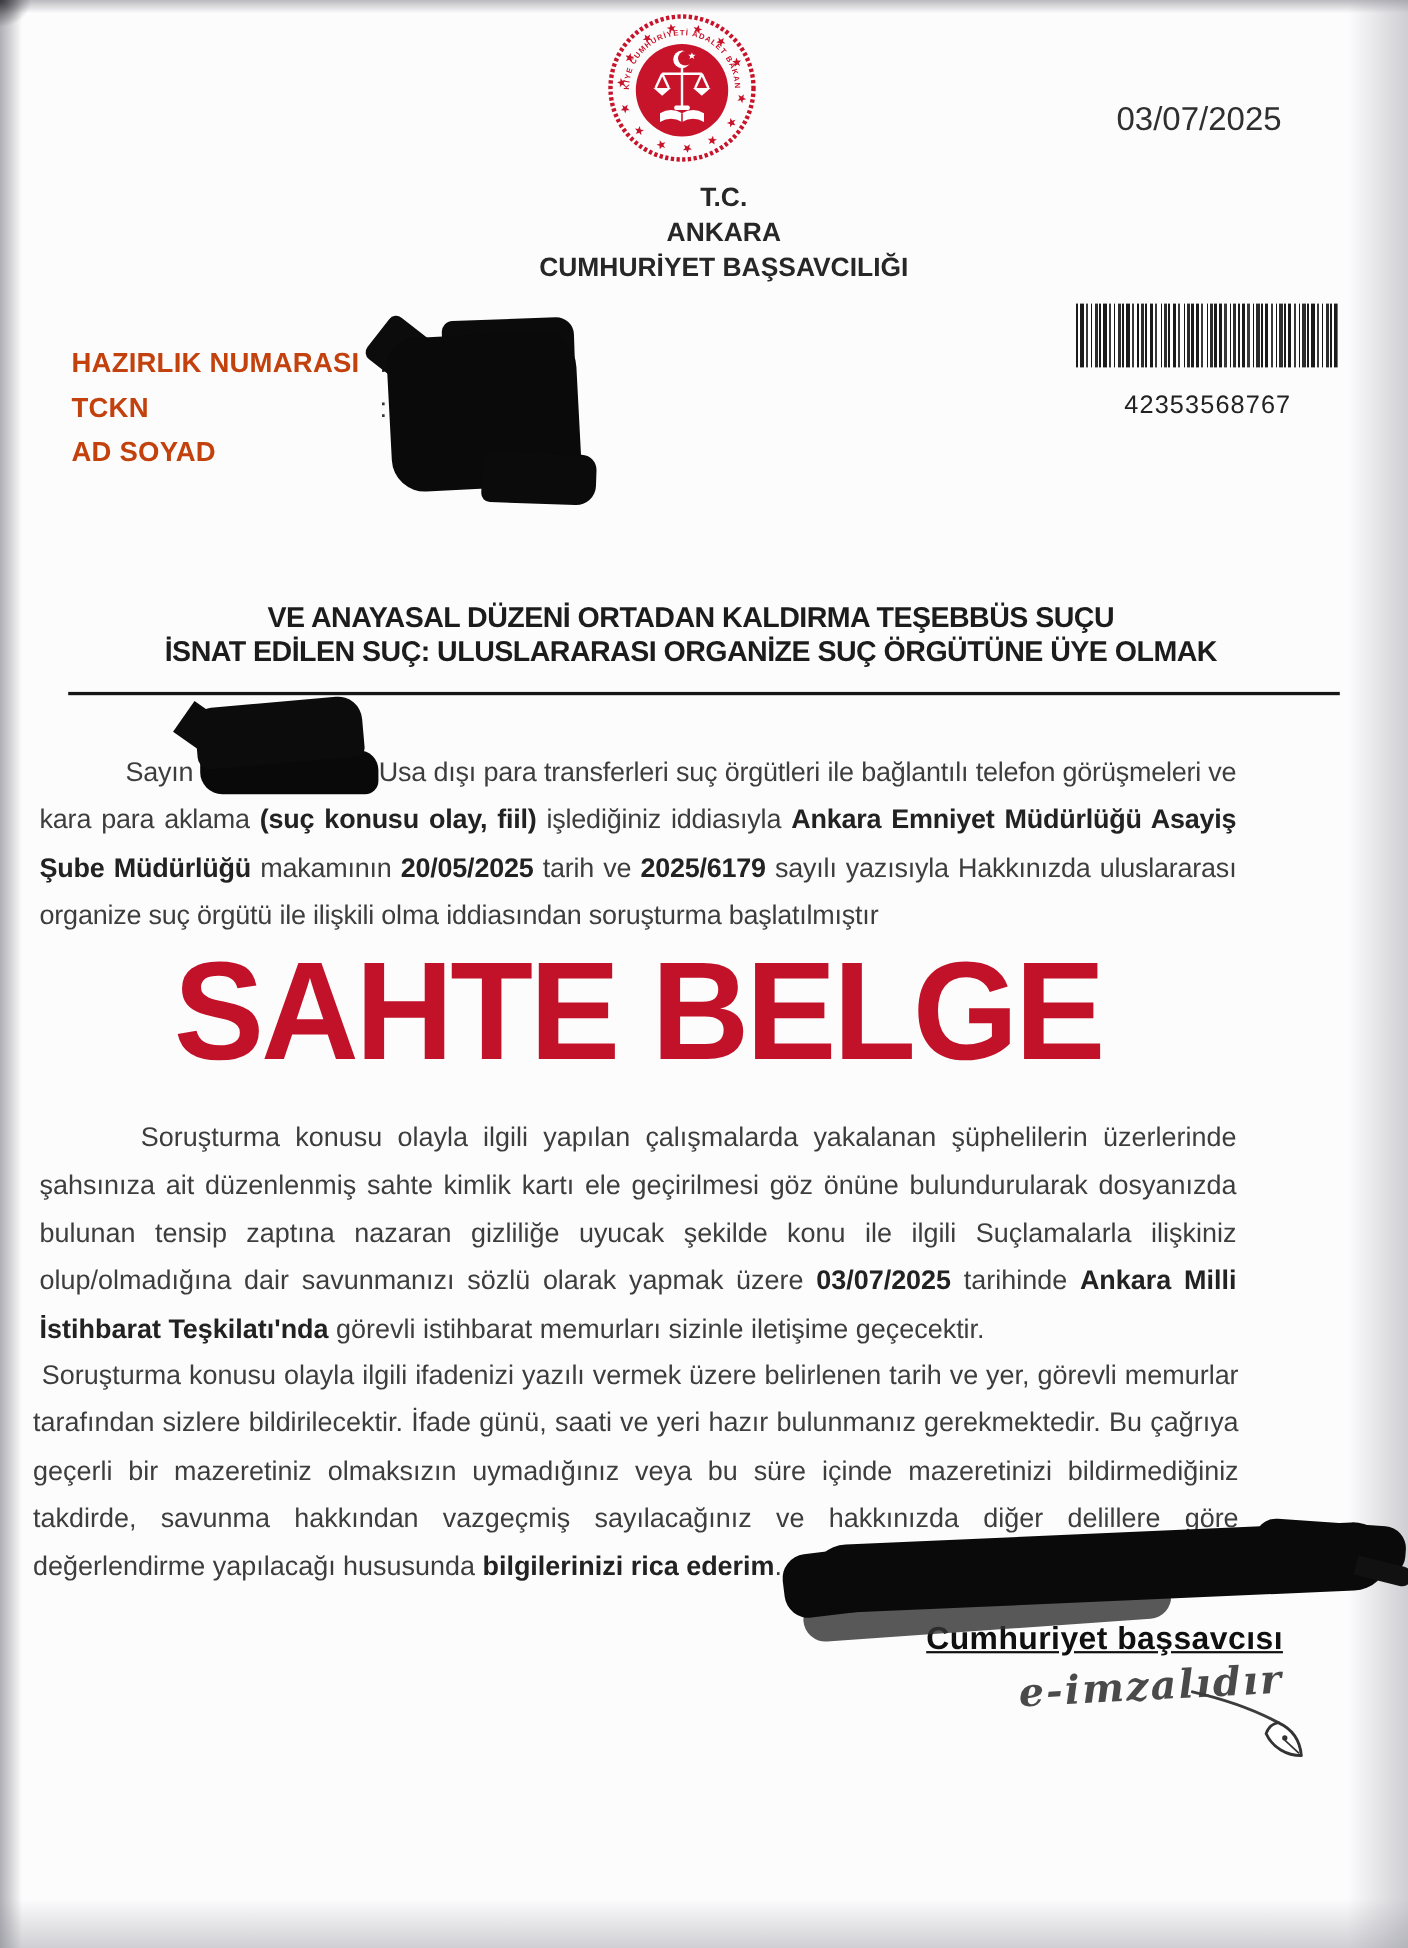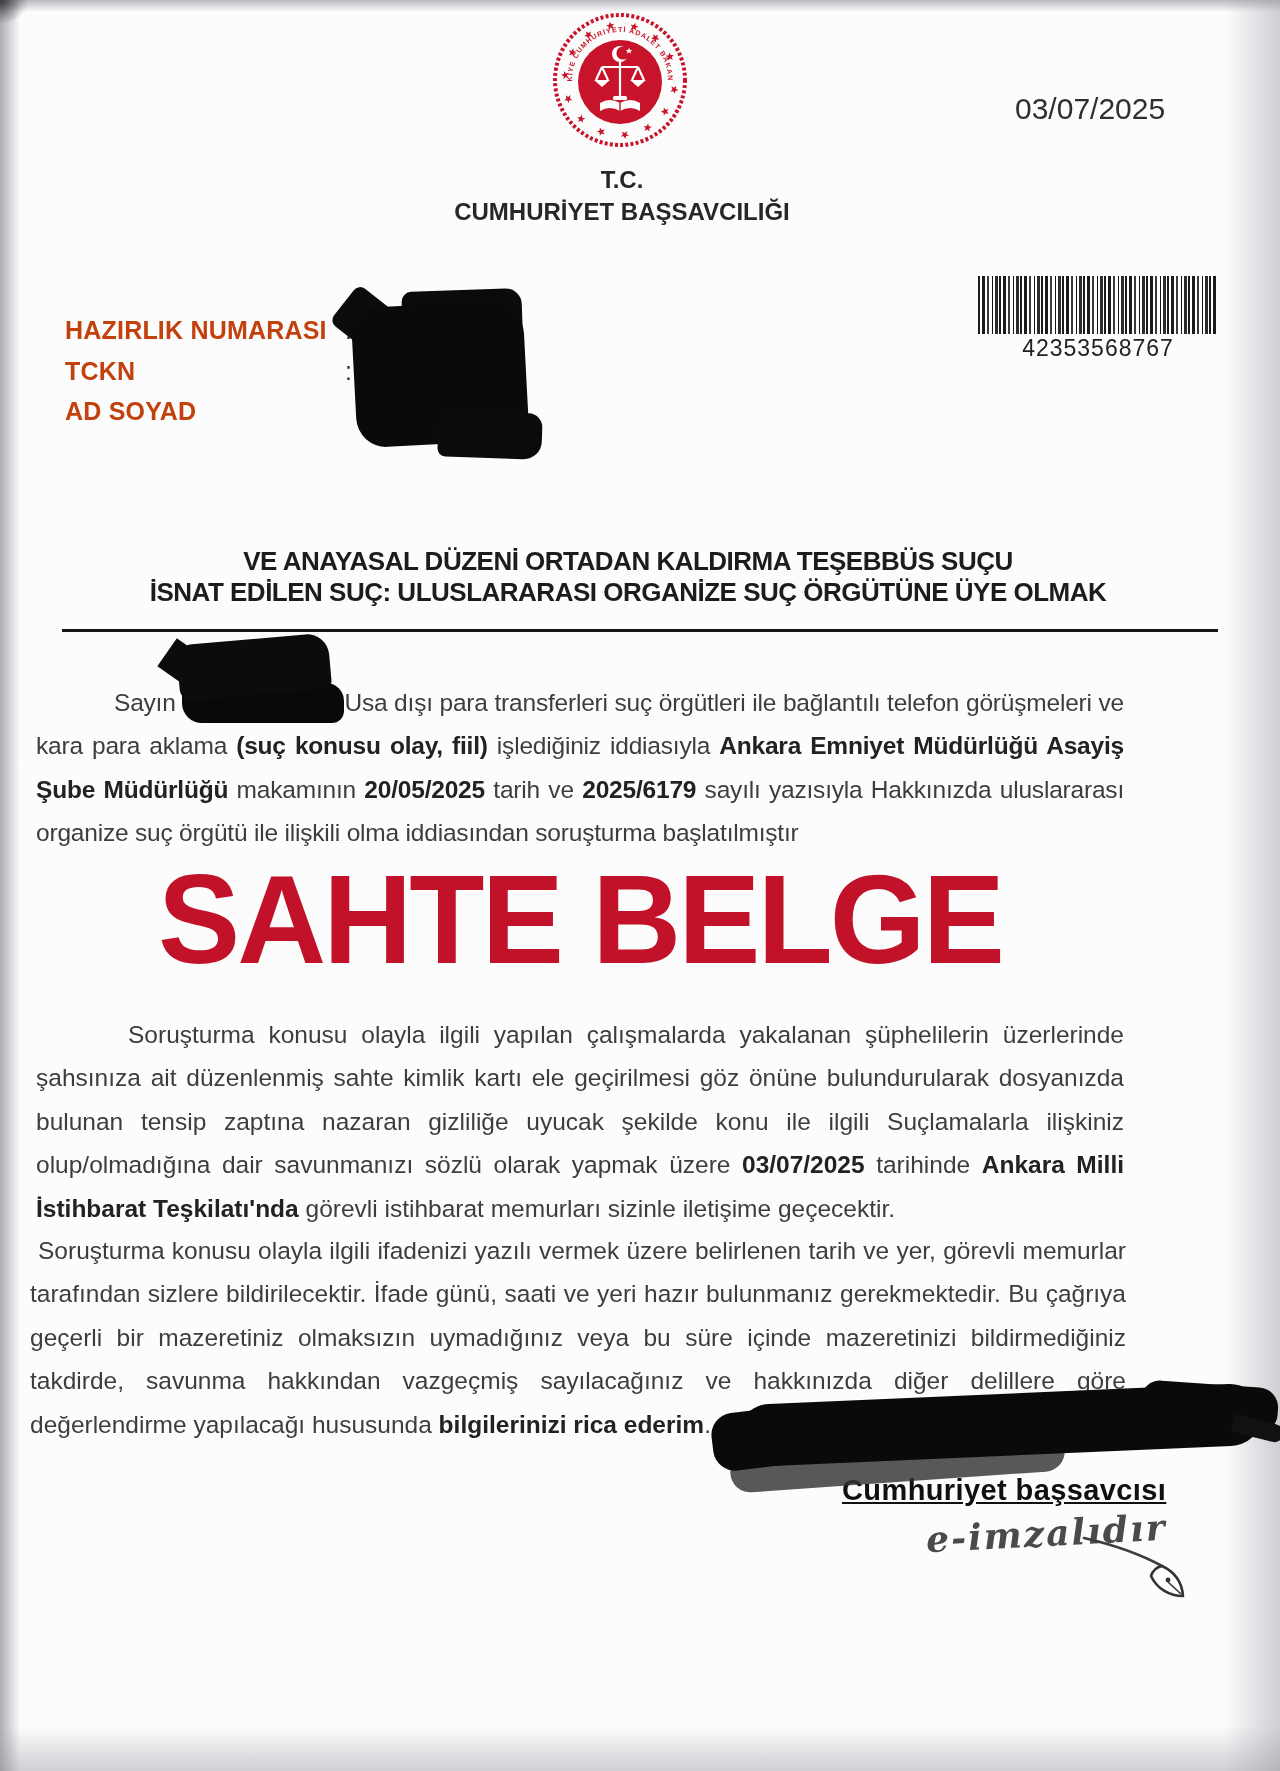--- a/index.html
+++ b/index.html
@@ -11,27 +11,27 @@
   .edge-left{left:0;top:0;bottom:0;width:20px;background:linear-gradient(90deg,rgba(110,110,120,.55),rgba(110,110,120,0));}
   .edge-top{left:0;top:0;right:0;height:12px;background:linear-gradient(180deg,rgba(120,120,128,.5),rgba(120,120,128,0));}
   .edge-right{right:0;top:0;bottom:0;width:55px;background:linear-gradient(270deg,rgba(150,150,160,.45),rgba(150,150,160,0));}
   .edge-bottom{left:0;bottom:0;right:0;height:45px;background:linear-gradient(0deg,rgba(140,140,150,.4),rgba(140,140,150,0));}
   .corner-tl{left:0;top:0;width:28px;height:24px;background:radial-gradient(ellipse at 0 0,rgba(40,40,45,.85),rgba(40,40,45,0) 72%);}
 
   .emblem{left:550px;top:10px;}
 
   .date{left:1015px;top:92px;font-size:30px;color:#2f2f2f;}
 
-  .header{left:0;top:164px;width:1244px;text-align:center;font-size:24px;font-weight:bold;color:#272727;line-height:32px;}
+  .header{left:0;top:164px;width:1244px;text-align:center;font-size:24px;font-weight:bold;color:#272727;line-height:32px;padding-left:36px;}
 
   .barcode-wrap{left:978px;top:276px;width:240px;}
   .barcode-bars{width:238px;height:58px;background:repeating-linear-gradient(90deg,
     #1b1b1b 0 2px,#fff 2px 4px,#1b1b1b 4px 7px,#fff 7px 9px,#3a3a3a 9px 11px,
     #fff 11px 14px,#161616 14px 15px,#fff 15px 17px,#2c2c2c 17px 20px,#fff 20px 21px);}
-  .barcode-number{text-align:center;font-size:23px;color:#222;margin-top:1px;letter-spacing:1px;}
+  .barcode-number{text-align:center;font-size:23px;color:#222;margin-top:20px;letter-spacing:1px;}
 
   .fields{left:65px;top:316px;}
   .frow{height:40.5px;font-size:25px;}
   .flabel{display:inline-block;width:280px;font-weight:bold;color:#c2410c;letter-spacing:.2px;}
   .fvalue{display:inline-block;color:#333;}
   .blob-fields{left:342px;top:292px;width:200px;height:170px;}
   .bf1{left:12px;top:12px;width:172px;height:140px;background:#0a0a0a;border-radius:26px 34px 22px 30px;transform:rotate(-3deg);}
   .bf2{left:-4px;top:4px;width:56px;height:48px;background:#0c0c0c;transform:rotate(38deg);border-radius:8px;}
   .bf3{left:60px;top:-2px;width:120px;height:44px;background:#0b0b0b;border-radius:10px 16px 6px 10px;transform:rotate(-2deg);}
   .bf4{left:96px;top:120px;width:104px;height:46px;background:#0b0b0b;border-radius:10px 14px 18px 8px;transform:rotate(2deg);}
@@ -120,20 +120,21 @@
       <rect x="63" y="86" width="14" height="4" rx="1.5"></rect>
     </g>
     <path d="M50,93 Q60,87 70,93 Q80,87 90,93 L90,101 Q80,95 70,101 Q60,95 50,101 Z" fill="#ffffff"></path>
     <line x1="70" y1="93" x2="70" y2="101" stroke="#c8142a" stroke-width="1.4"></line>
   </svg>
 
   <div class="abs date">03/07/2025</div>
 
   <div class="abs header">
     <div>T.C.</div>
+    <div>ANKARA</div>
     <div>CUMHURİYET BAŞSAVCILIĞI</div>
   </div>
 
   <div class="abs barcode-wrap">
     <div class="barcode-bars"></div>
     <div class="barcode-number">42353568767</div>
   </div>
 
   <div class="abs fields">
     <div class="frow">

